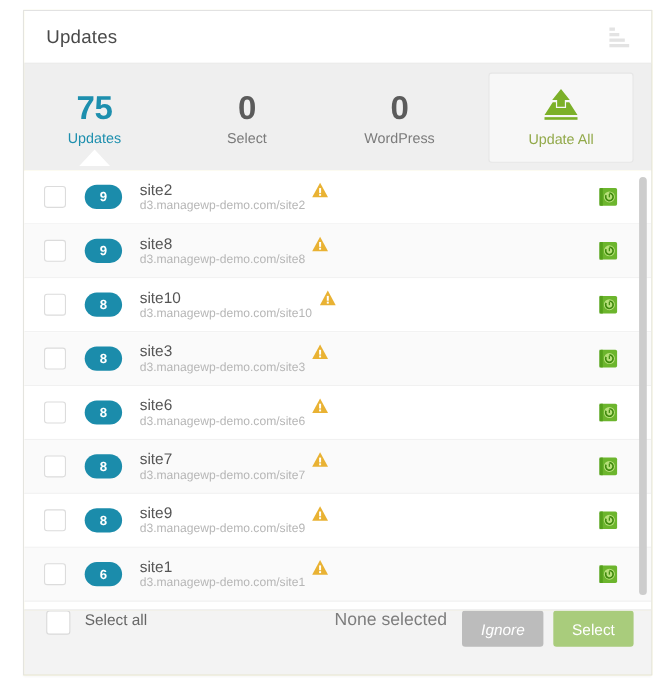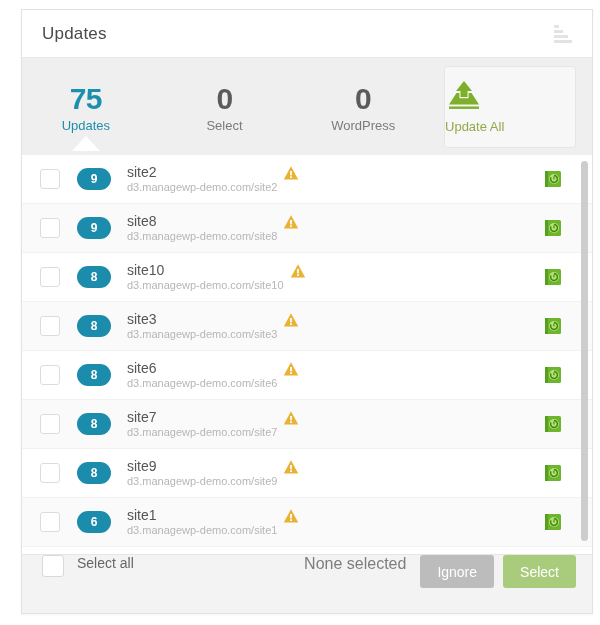--- a/index.html
+++ b/index.html
@@ -112,20 +112,21 @@
 
   .update-all {
     flex: 0 0 132px;
     height: 82px;
     margin-left: 6px;
     background: #f7f7f7;
     border: 1px solid #e6e6e6;
     border-radius: 3px;
     display: flex;
     flex-direction: column;
+    align-items: center;
     justify-content: center;
     cursor: pointer;
     box-sizing: border-box;
   }
   .update-all .ua-label {
     font-size: 13px;
     color: #92a94a;
     margin-top: 7px;
   }
   .upload-icon { width: 38px; height: 32px; display:block; }
@@ -249,21 +250,21 @@
   .btn {
     border: none;
     border-radius: 3px;
     font-size: 14px;
     color: #ffffff;
     height: 33px;
     padding: 0 17px;
     cursor: pointer;
     font-family: "Liberation Sans", sans-serif;
   }
-  .btn-ignore { background: #bcbcbc; margin-right: 9px; }
+  .btn-ignore { background: #bcbcbc; margin-right: 9px; font-style: italic; }
   .btn-update { background: #a9cc7c; }
 </style>
 </head>
 <body>
 
 <div class="widget">
 
   <div class="widget-header">
     <div class="widget-title">Updates</div>
     <div class="header-icon">

